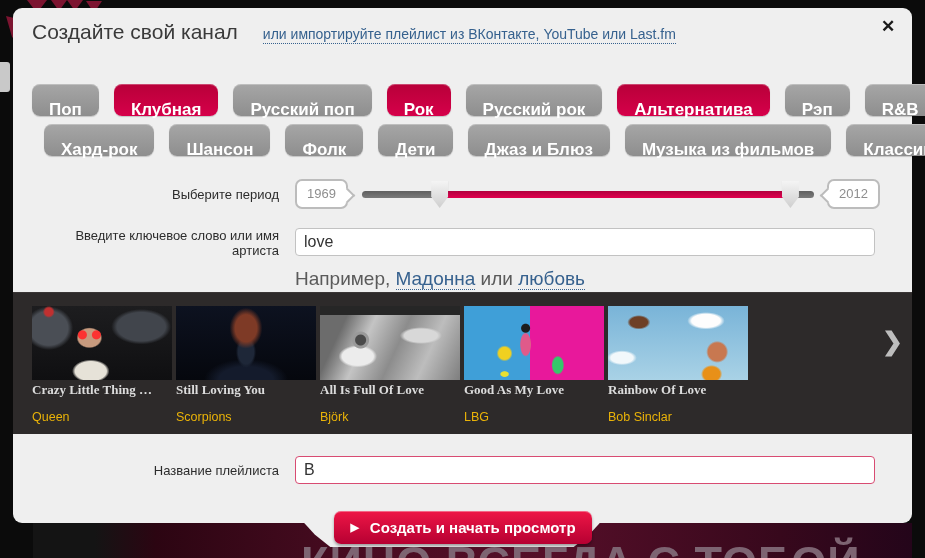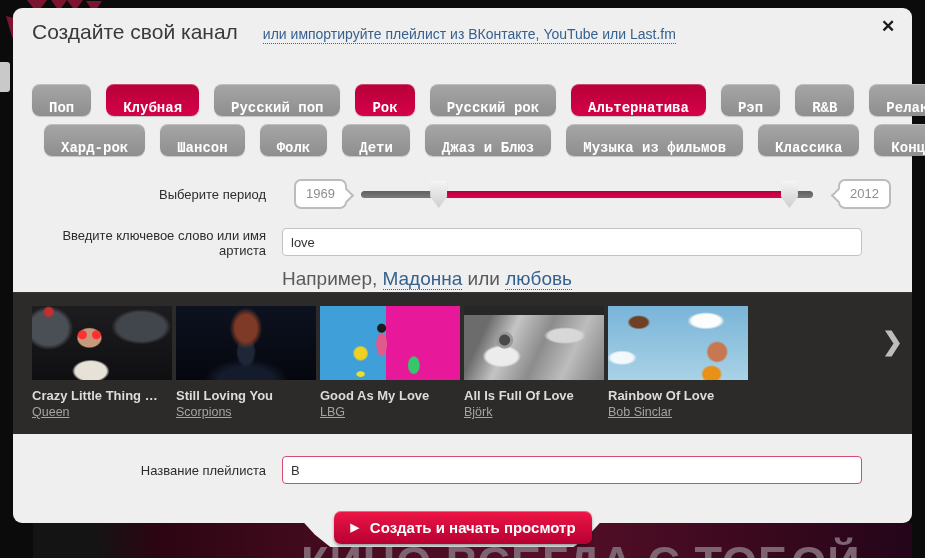--- a/index.html
+++ b/index.html
@@ -48,34 +48,34 @@
     margin-left:25px; font-size:14px; color:#36618e; cursor:pointer;
     border-bottom:1px dotted #36618e; padding-bottom:1px;
   }
 
   
   .grow { position:absolute; left:19px; right:19px; display:flex; gap:15px; }
   .grow.r1 { top:76px; }
   .grow.r2 { top:116px;margin-left:12px; }
   .gbtn {
     height:30px; padding:16px 17px; border:none; border-radius:8px; cursor:pointer;
-    font-family:Liberation Mono, monospace; font-size:14px; font-weight:bold; color:#fff;
+    font-family:Liberation Sans, sans-serif; font-size:17px; font-weight:bold; color:#fff;
     background:linear-gradient(#a6a6a6,#8e8e8e);
     box-shadow:inset 0 1px 0 rgba(255,255,255,.28), 0 1px 1px rgba(0,0,0,.18);
     white-space:nowrap;
   }
   .gbtn.sel { background:linear-gradient(#b80039,#d6004a); }
 
   
-  .row { position:absolute; left:6px; display:flex; align-items:center; }
+  .row { position:absolute; left:19px; display:flex; align-items:center; }
   .period-row { top:170px; height:32px; }
   .form-label { width:263px; text-align:right; padding-right:16px; font-size:13px; color:#2c2c2c; line-height:15px; }
   .year-box {
     position:relative; width:53px; height:30px; background:#fff; border:2px solid #bcbcbc; border-radius:7px;
-    font-size:13px; color:#8e8e8e; text-align:center; line-height:26px;margin-left:12px;
+    font-size:13px; color:#8e8e8e; text-align:center; line-height:26px;
   }
   .year-box.from::after {
     content:""; position:absolute; right:-7px; top:9px; width:9px; height:9px; background:#fff;
     border-top:2px solid #bcbcbc; border-right:2px solid #bcbcbc; transform:rotate(45deg);
   }
   .year-box.to::before {
     content:""; position:absolute; left:-7px; top:9px; width:9px; height:9px; background:#fff;
     border-left:2px solid #bcbcbc; border-bottom:2px solid #bcbcbc; transform:rotate(45deg);
   }
   .slider { position:relative; width:452px; height:32px; margin:0 13px 0 14px; }
@@ -90,35 +90,35 @@
     filter:drop-shadow(0 0 1px #8a8a8a); cursor:pointer;
   }
   .handle.h1 { left:calc(17.3% - 9px); }
   .handle.h2 { left:calc(94.9% - 9px); }
 
   
   .kw-row { top:220px; align-items:flex-start; }
   .kw-col { display:flex; flex-direction:column; }
   .tinput {
     width:580px; height:28px; background:#fff; border:1px solid #c2c2c2; border-radius:4px;
-    padding:0 8px; font-family:"Liberation Sans",sans-serif; font-size:13px; color:#333; outline:none;
+    padding:0 8px; font-family:"Liberation Sans",sans-serif; font-size:16px; color:#333; outline:none;
   }
   .hint { margin-top:12px; font-size:19px; color:#5a5a5a; }
   .hint .hlink { color:#36618e; border-bottom:1px dotted #36618e; cursor:pointer; }
 
   
   .carousel {
     position:absolute; left:0; top:284px; width:899px; height:142px;
     background:#2d2a2a; border-top:1px solid #3a3636;
   }
   .cards { display:flex; gap:4px; padding:13px 0 0 19px; }
   .card { width:140px; flex:0 0 140px; cursor:pointer; }
   .thumb { width:140px; height:74px; }
-  .ct { margin-top:8px; font-size:13px; font-weight:bold; color:#dcdcdc; white-space:nowrap; overflow:hidden; }
-  .ca { margin-top:2px; font-size:12.5px; color:#a3a3a3; white-space:nowrap; overflow:hidden;text-decoration:underline; }
+  .ct { margin-top:2px; font-size:13px; font-weight:bold; color:#dcdcdc; white-space:nowrap; overflow:hidden;font-family:Liberation Serif, serif; }
+  .ca { margin-top:12px; font-size:12.5px; color:#eab308; white-space:nowrap; overflow:hidden; }
   .next {
     position:absolute; right:9px; top:34px; font-size:25px; font-weight:bold; color:#bdbdbd; cursor:pointer;
   }
 
   
   .t1 { background:
     radial-gradient(circle at 36% 39%, rgba(255,45,45,.95) 0 4px, transparent 5px),
     radial-gradient(circle at 46% 39%, rgba(255,45,45,.95) 0 4px, transparent 5px),
     radial-gradient(circle at 12% 8%, #c03030 0 4px, transparent 6px),
     radial-gradient(ellipse 16px 13px at 41% 43%, #c79a7e 0 70%, transparent 80%),
@@ -251,28 +251,28 @@
         <div class="thumb t1"></div>
         <div class="ct">Crazy Little Thing …</div>
         <div class="ca">Queen</div>
       </div>
       <div class="card">
         <div class="thumb t2"></div>
         <div class="ct">Still Loving You</div>
         <div class="ca">Scorpions</div>
       </div>
       <div class="card">
+        <div class="thumb t4"></div>
+        <div class="ct">All Is Full Of Love</div>
+        <div class="ca">Björk</div>
+      </div>
+      <div class="card">
         <div class="thumb t5"></div>
         <div class="ct">Good As My Love</div>
         <div class="ca">LBG</div>
-      </div>
-      <div class="card">
-        <div class="thumb t4"></div>
-        <div class="ct">All Is Full Of Love</div>
-        <div class="ca">Björk</div>
       </div>
       <div class="card">
         <div class="thumb t6"></div>
         <div class="ct">Rainbow Of Love</div>
         <div class="ca">Bob Sinclar</div>
       </div>
     </div>
     <div class="next">❯</div>
   </div>
 

